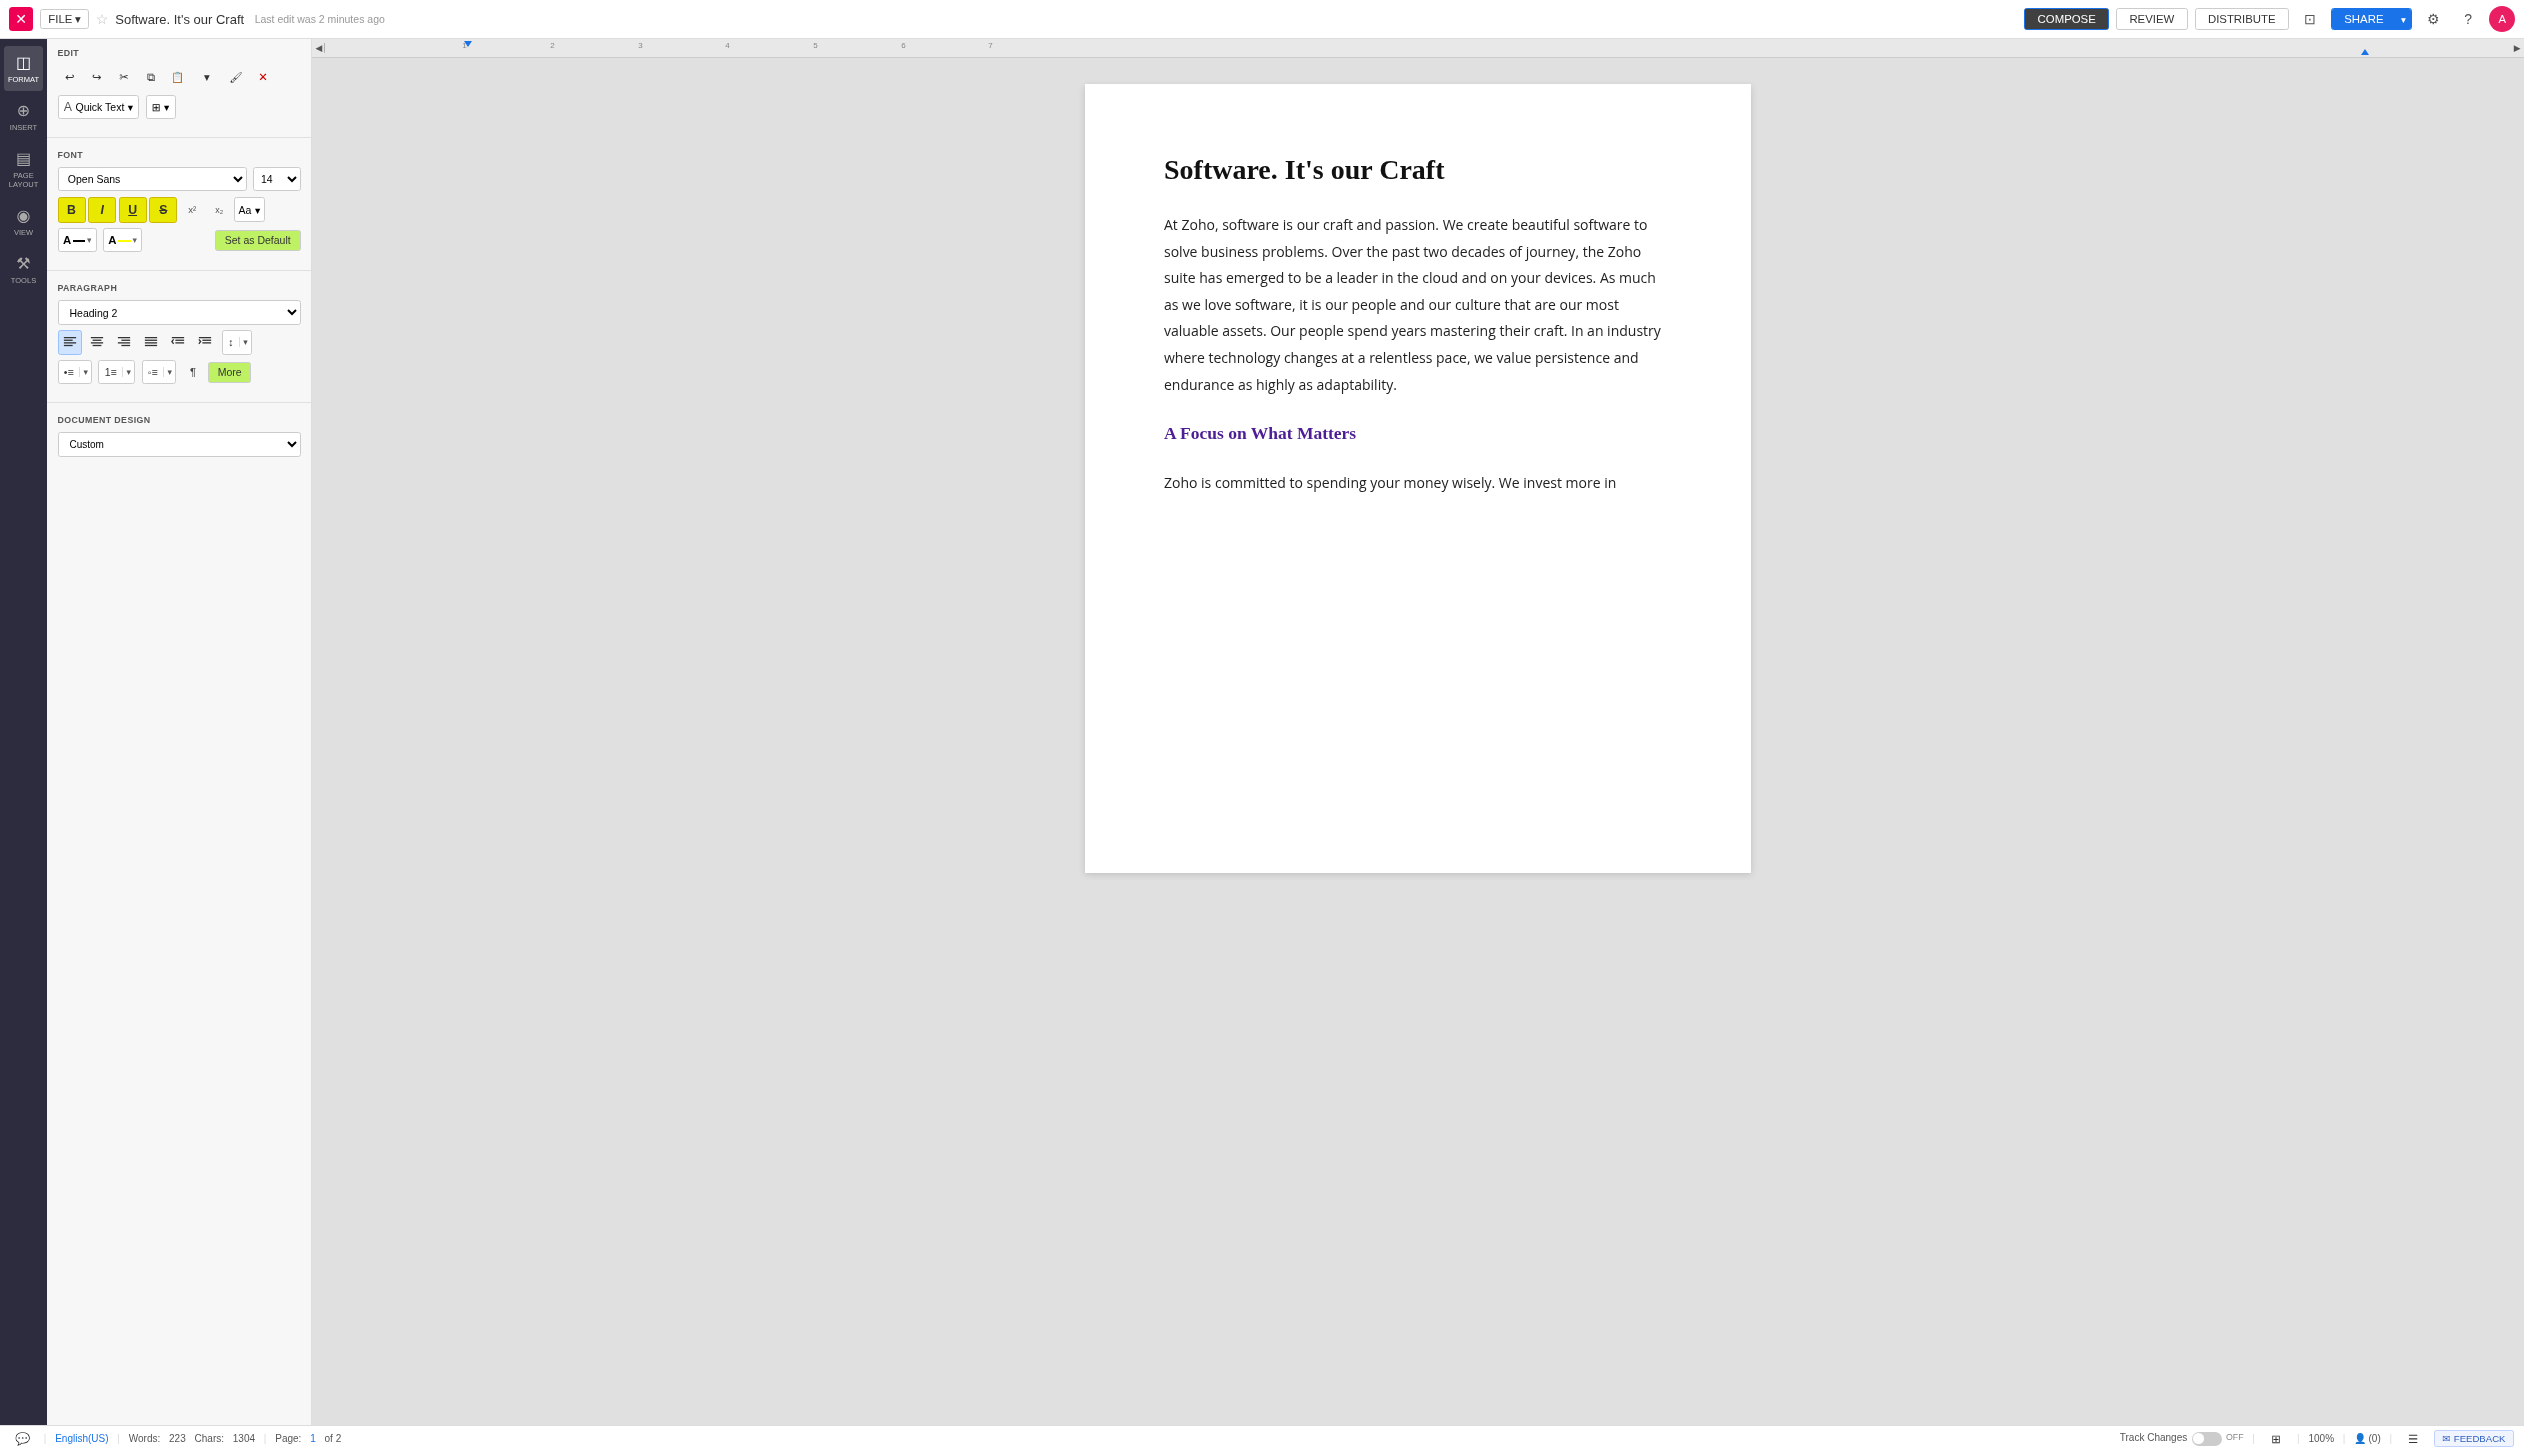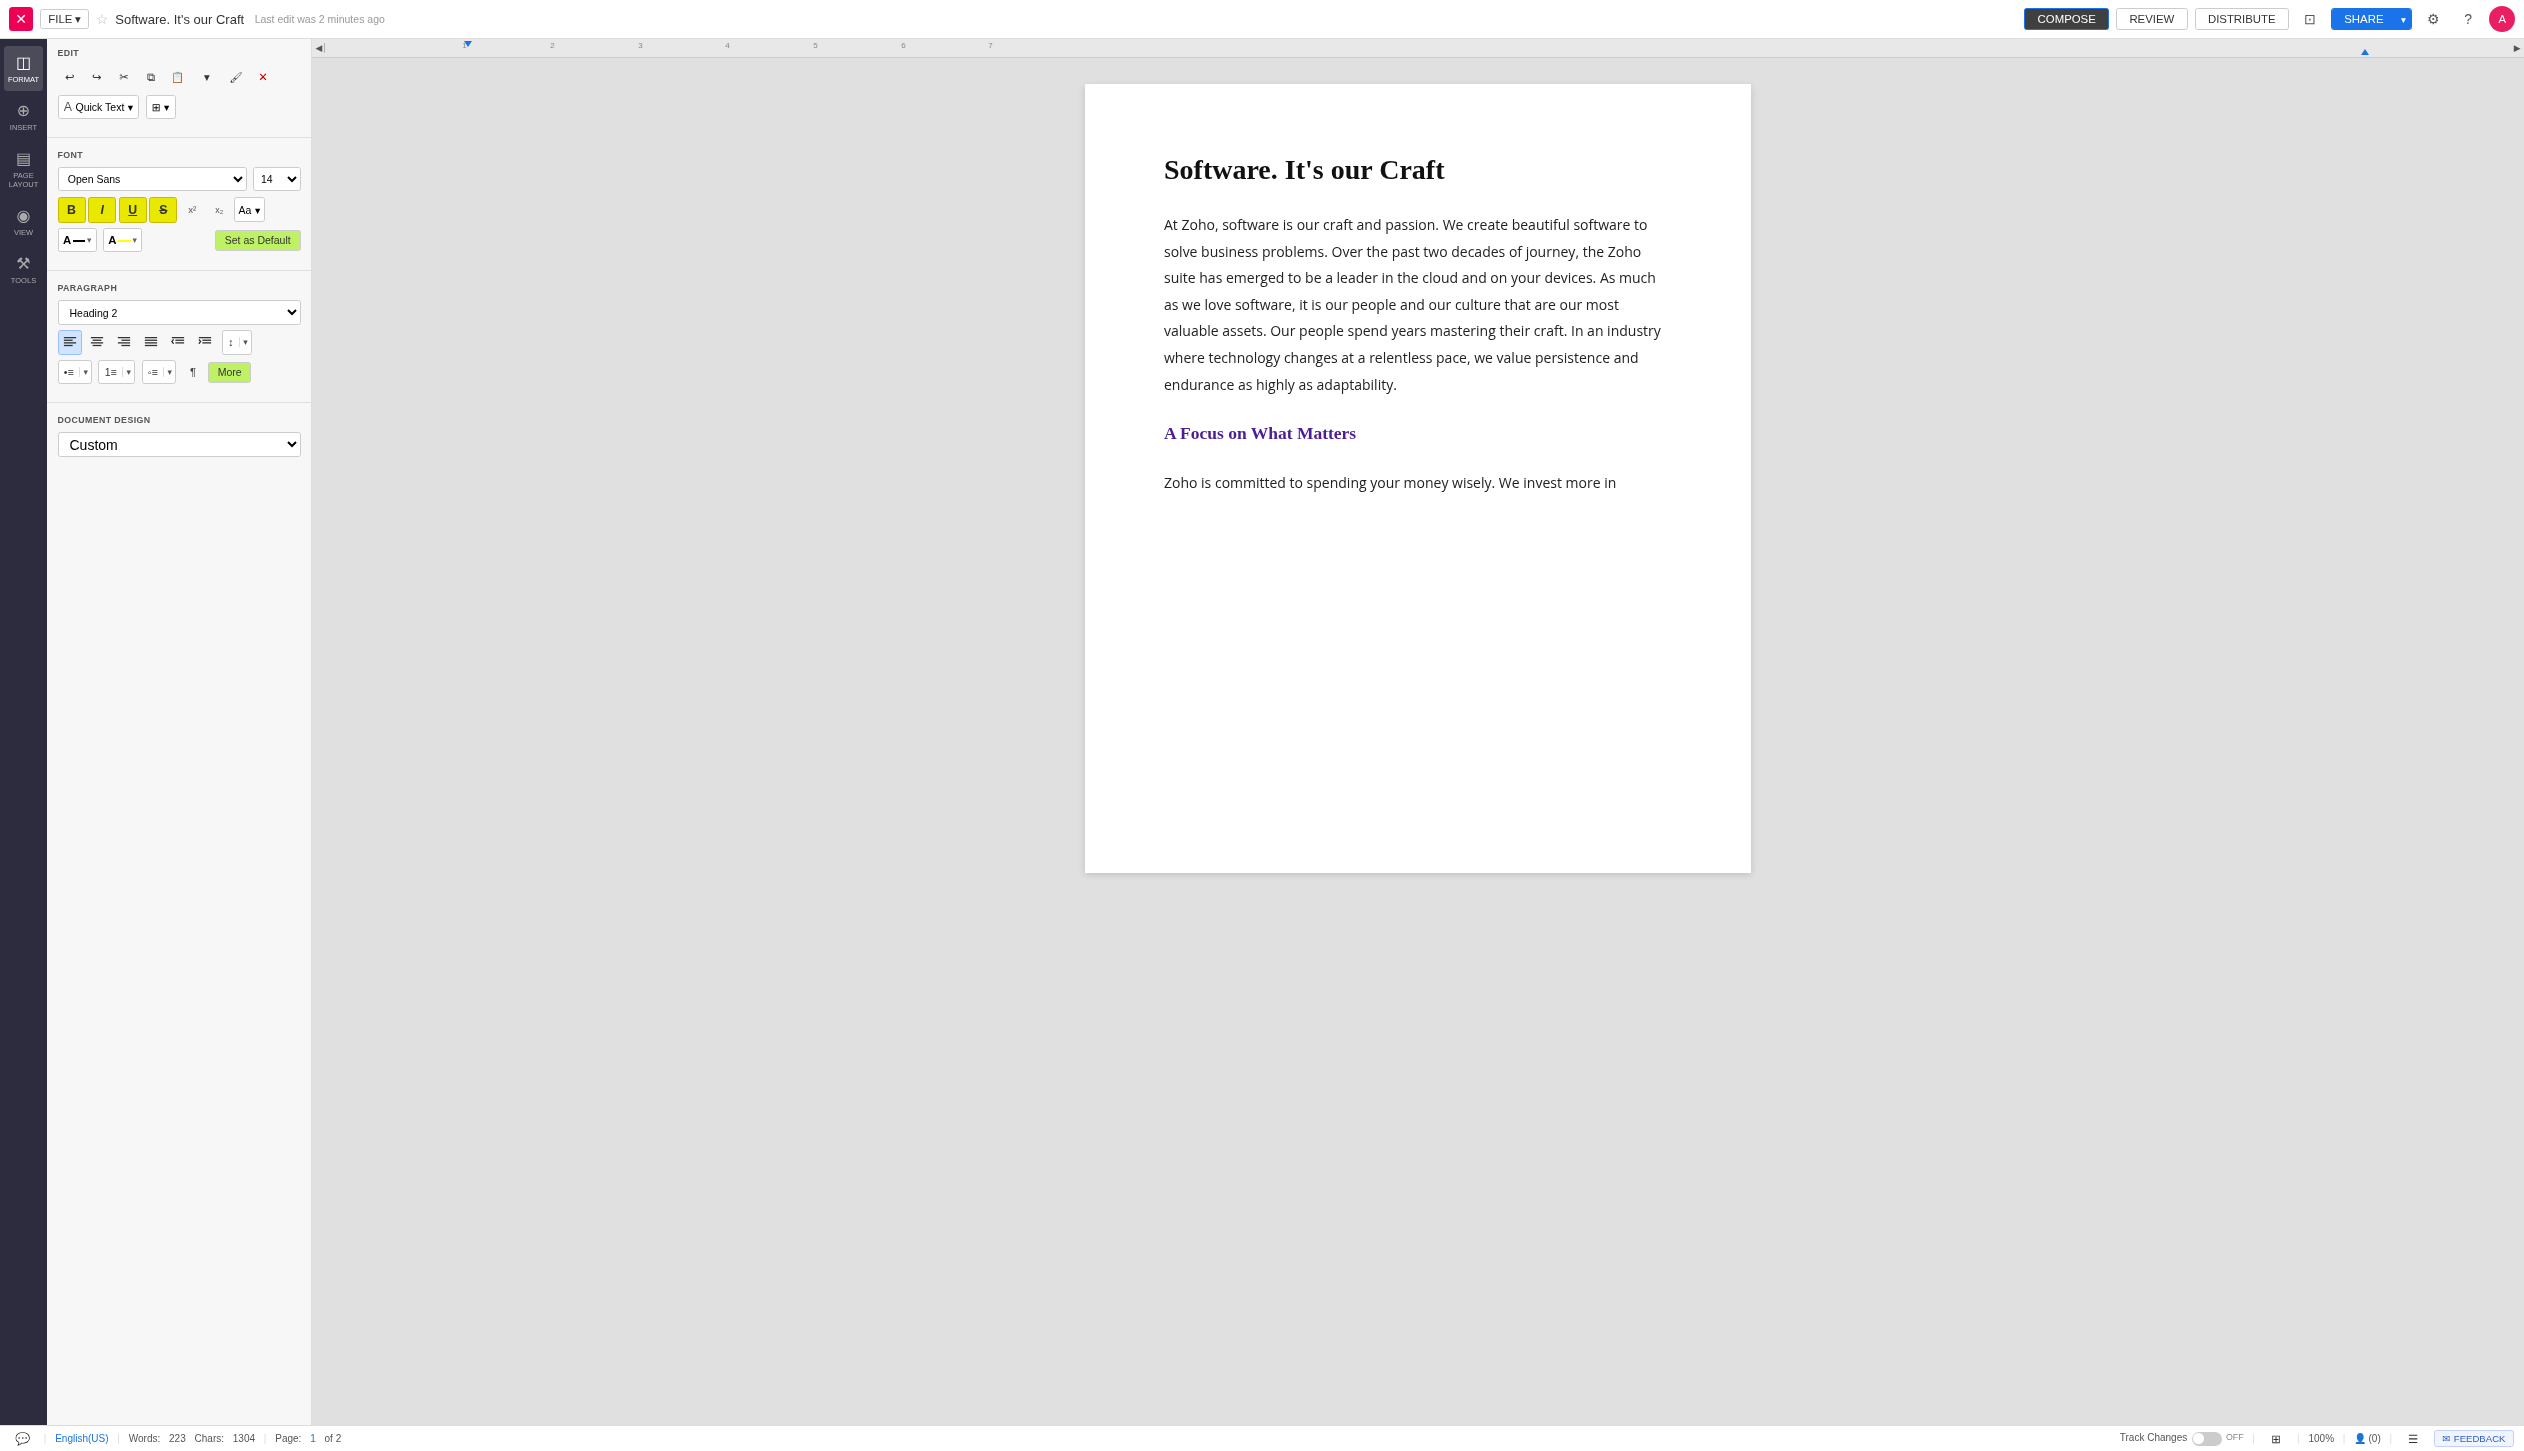--- a/index.html
+++ b/index.html
@@ -151,21 +151,21 @@
     .list-btn {
       display: flex; align-items: center; border: 0.9px solid #ccc; border-radius: 2.6px;
       background: #fff; height: 24.5px; cursor: pointer; overflow: hidden;
     }
     .list-btn-main { padding: 0 5.3px; font-size: 10.5px; color: #333; }
     .list-btn-arrow { padding: 0 3.5px; font-size: 8.8px; color: #555; border-left: 0.9px solid #ddd; }
 
     
     .doc-design-select {
       width: 100%; border: 0.9px solid #ccc; border-radius: 2.6px; padding: 2.6px 7px;
-      font-size: 14px; background: #fff; cursor: pointer; height: 24.5px;
+      font-size: 10px; background: #fff; cursor: pointer; height: 24.5px;
     }
 
     
     #ruler {
       height: 19px; background: #e8e8e8; border-bottom: 0.9px solid #ccc;
       display: flex; align-items: center; padding: 0 3.5px; flex-shrink: 0;
       position: relative; overflow: hidden;
     }
     .ruler-arrow { font-size: 8.8px; color: #555; cursor: pointer; }
     .ruler-content {

